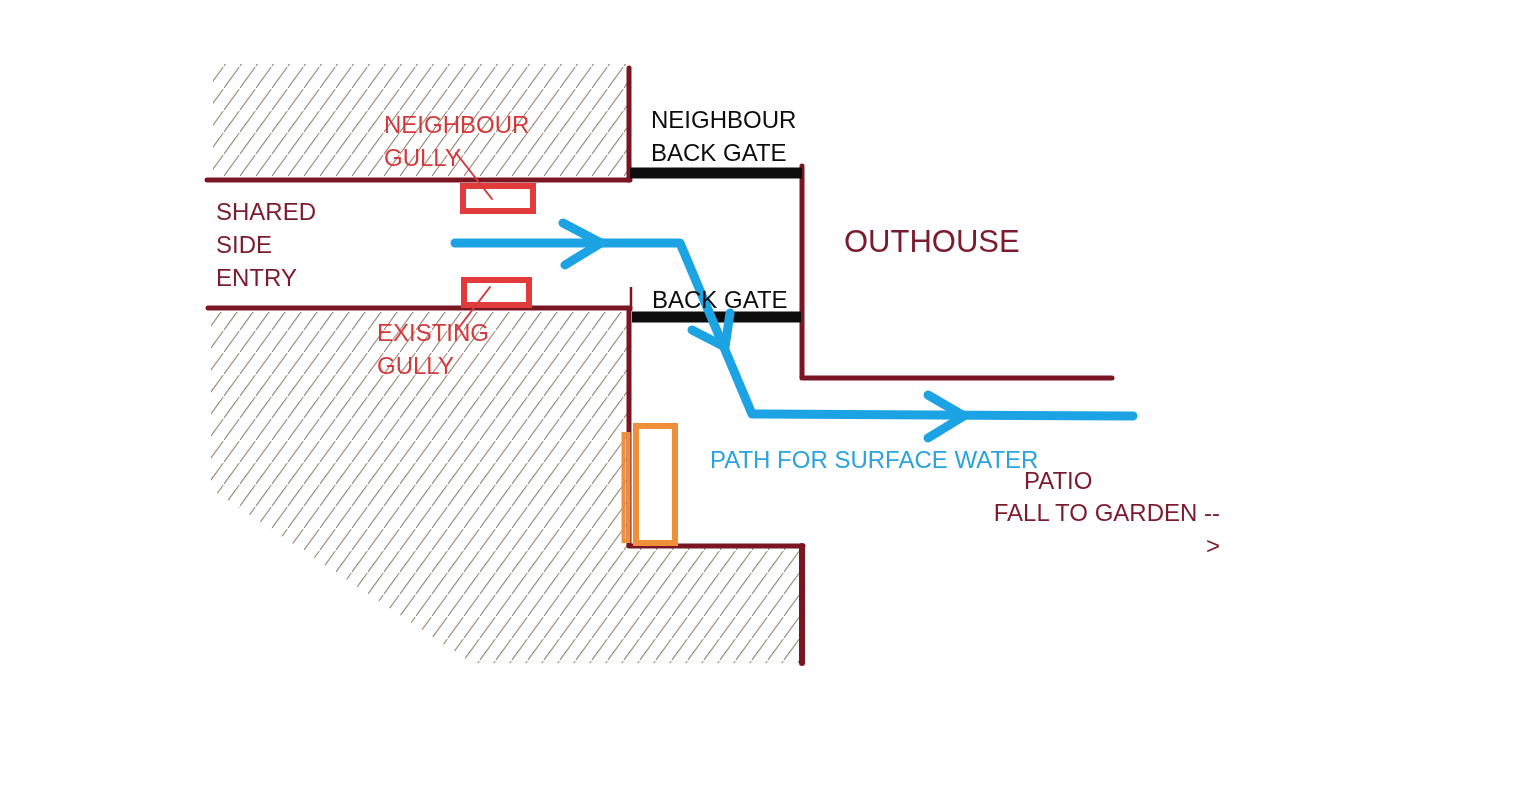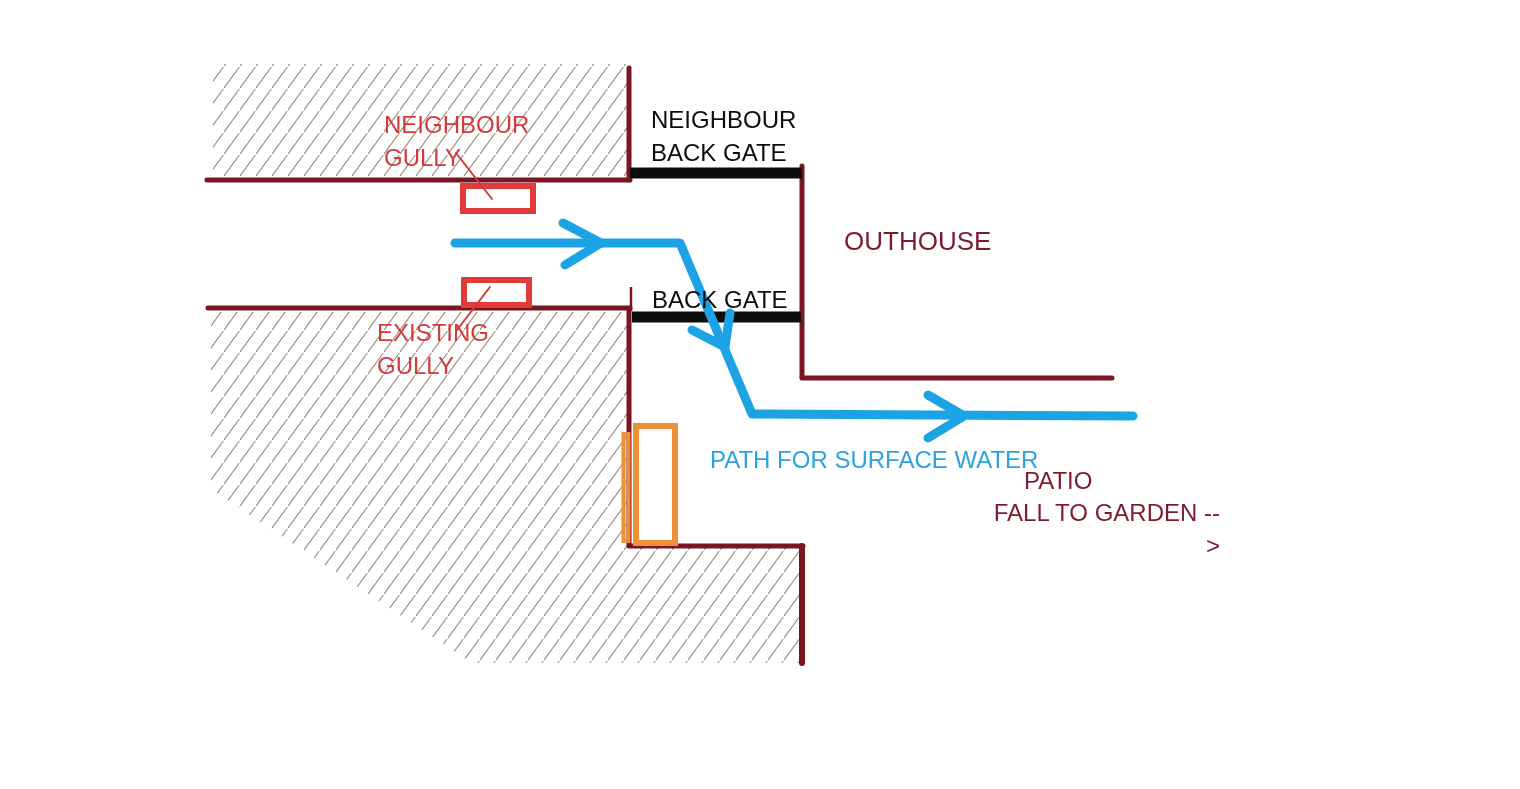--- a/index.html
+++ b/index.html
@@ -42,21 +42,21 @@
   }
   .maroon { color: var(--maroon-text); }
   .redtxt { color: var(--red-text); }
   .bluetxt { color: var(--blue-text); }
   .orangetxt { color: var(--orange); }
   .blacktxt { color: var(--black); }
 
   .lbl-neighbour-gully      { left: 384px; top: 108px; }
   .lbl-neighbour-back-gate  { left: 651px; top: 103px; }
   .lbl-shared-side-entry    { left: 216px; top: 195px; }
-  .lbl-outhouse             { left: 844px; top: 225px; font-size: 26px; }
+  .lbl-outhouse             { left: 844px; top: 225px; font-size: 31px; }
   .lbl-back-gate            { left: 652px; top: 283px; }
   .lbl-existing-gully       { left: 377px; top: 316px; }
   .lbl-back-door-step       { left: 515px; top: 442px; }
   .lbl-path-surface-water   { left: 710px; top: 443px; }
   .lbl-patio                { left: 984px; top: 464px; margin-left: 40px; }
   .lbl-fall-to-garden       { left: 989px; top: 496px; text-align: right; }
 </style>
 </head>
 <body>
 
@@ -98,20 +98,23 @@
     <polyline class="water" points="692,330 725,347 730,313"></polyline>
     <polyline class="water" points="928,395 964,416 928,438"></polyline>
   </svg>
 
   <div class="label redtxt lbl-neighbour-gully">NEIGHBOUR
 GULLY</div>
 
   <div class="label blacktxt lbl-neighbour-back-gate">NEIGHBOUR
 BACK GATE</div>
 
+  <div class="label maroon lbl-shared-side-entry">SHARED
+SIDE
+ENTRY</div>
 
   <div class="label maroon lbl-outhouse">OUTHOUSE</div>
 
   <div class="label blacktxt lbl-back-gate">BACK GATE</div>
 
   <div class="label redtxt lbl-existing-gully">EXISTING
 GULLY</div>
 
 
   <div class="label bluetxt lbl-path-surface-water">PATH FOR SURFACE WATER</div>

